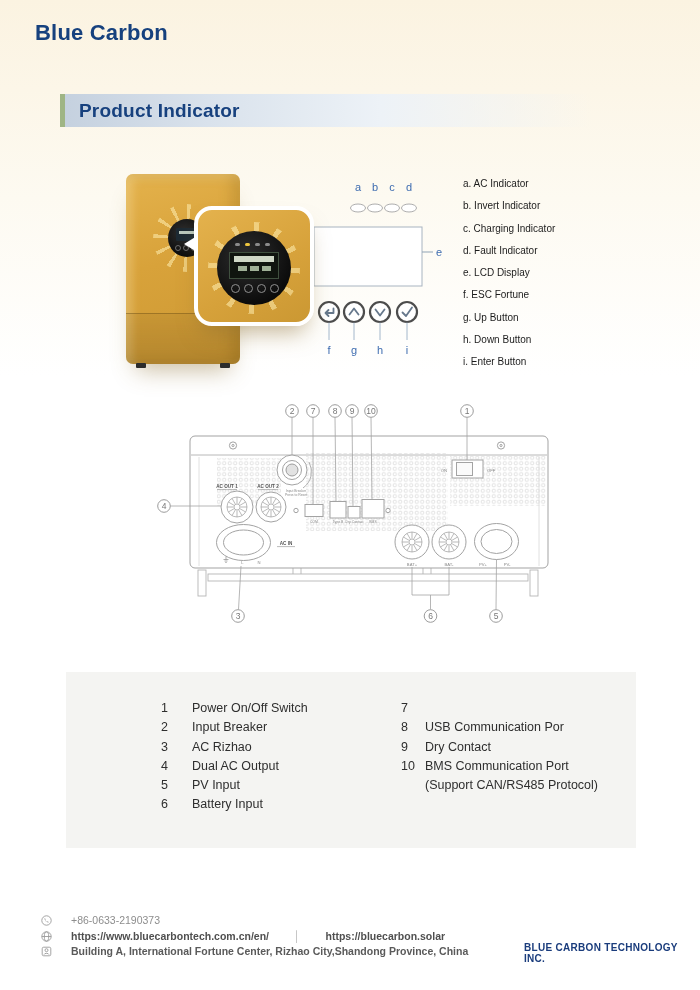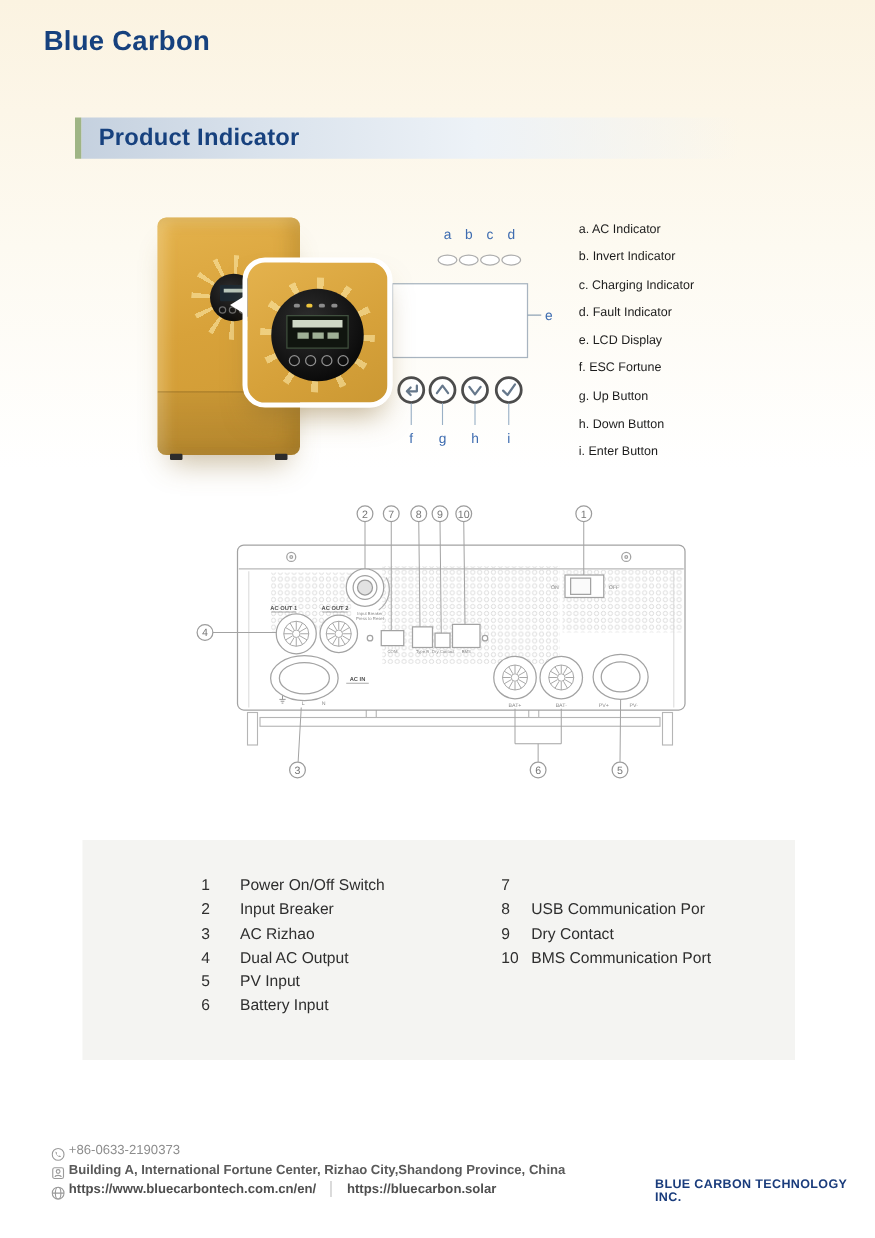--- a/index.html
+++ b/index.html
@@ -72,21 +72,21 @@
   .plist{left:66px;top:672px;width:570px;height:176px;background:#F4F4F2;}
   .pcol{position:absolute;top:27px;}
   .pcol.left{left:95px;}
   .pcol.right{left:335px;}
   .prow{display:flex;font-size:12.5px;color:#2e2e2e;line-height:19.3px;}
   .pcol.left .pnum{width:31px;}
   .pcol.right .pnum{width:24px;}
 
   
   .footer{left:41px;top:913px;font-size:10.5px;color:#8d8d8d;}
-  .footer .row{display:flex;align-items:flex-end;gap:3px;line-height:15.5px;}
+  .footer .row{display:flex;align-items:center;gap:19px;line-height:15.5px;}
   .footer .row svg{flex:0 0 auto;}
   .footer .addr{color:#5a5a5a;font-weight:bold;}
   .footer .web{color:#4f4f4f;font-weight:bold;}
   .footer .sep{color:#b5b5b5;font-weight:normal;margin:0 6px;}
   .company{left:524px;top:942px;font-size:10px;font-weight:bold;color:#1A3C7C;letter-spacing:.3px;}
 </style>
 </head>
 <body>
 
 <div class="abs logo">Blue Carbon</div>
@@ -395,44 +395,45 @@
     <div class="prow">
         <span class="pnum">9</span>
         <span class="plabel">Dry Contact</span>
       </div>
     <div class="prow">
         <span class="pnum">10</span>
         <span class="plabel">BMS Communication Port</span>
       </div>
     <div class="prow">
         <span class="pnum"></span>
+        <span class="plabel">(Support CAN/RS485 Protocol)</span>
       </div>
   </div>
 </div>
 
 <div class="abs footer">
   <div class="row">
     <svg width="11" height="11" viewBox="0 0 11 11">
       <circle cx="5.5" cy="5.5" r="4.7" fill="none" stroke="#9A9A9A" stroke-width="0.9"></circle>
       <path d="M3.4 3.1 C3.4 5.6 5.4 7.6 7.9 7.6 L6.9 6.3 L5.9 6.7 C5.1 6.3 4.7 5.9 4.3 5.1 L4.7 4.1 Z" fill="#9A9A9A"></path>
     </svg>
     <span>+86-0633-2190373</span>
-  </div>
-  <div class="row">
-    <svg width="11" height="11" viewBox="0 0 11 11">
-      <rect x="1.2" y="1.2" width="8.6" height="8.6" rx="1.5" fill="none" stroke="#9A9A9A" stroke-width="0.9"></rect>
-      <circle cx="5.5" cy="4.2" r="1.5" fill="none" stroke="#9A9A9A" stroke-width="0.9"></circle>
-      <path d="M3 8.6 C3.3 6.9 7.7 6.9 8 8.6" fill="none" stroke="#9A9A9A" stroke-width="0.9"></path>
-    </svg>
-    <span class="addr">Building A, International Fortune Center,  Rizhao City,Shandong Province, China</span>
   </div>
   <div class="row">
     <svg width="11" height="11" viewBox="0 0 11 11">
       <circle cx="5.5" cy="5.5" r="4.7" fill="none" stroke="#9A9A9A" stroke-width="0.9"></circle>
       <line x1="0.8" y1="5.5" x2="10.2" y2="5.5" stroke="#9A9A9A" stroke-width="0.9"></line>
       <ellipse cx="5.5" cy="5.5" rx="2.2" ry="4.7" fill="none" stroke="#9A9A9A" stroke-width="0.9"></ellipse>
     </svg>
     <span class="web">https://www.bluecarbontech.com.cn/en/</span>
     <span class="sep">│</span>
     <span class="web">https://bluecarbon.solar</span>
   </div>
+  <div class="row">
+    <svg width="11" height="11" viewBox="0 0 11 11">
+      <rect x="1.2" y="1.2" width="8.6" height="8.6" rx="1.5" fill="none" stroke="#9A9A9A" stroke-width="0.9"></rect>
+      <circle cx="5.5" cy="4.2" r="1.5" fill="none" stroke="#9A9A9A" stroke-width="0.9"></circle>
+      <path d="M3 8.6 C3.3 6.9 7.7 6.9 8 8.6" fill="none" stroke="#9A9A9A" stroke-width="0.9"></path>
+    </svg>
+    <span class="addr">Building A, International Fortune Center,  Rizhao City,Shandong Province, China</span>
+  </div>
 </div>
 <div class="abs company">BLUE CARBON TECHNOLOGY INC.</div>
 
 </body></html>

